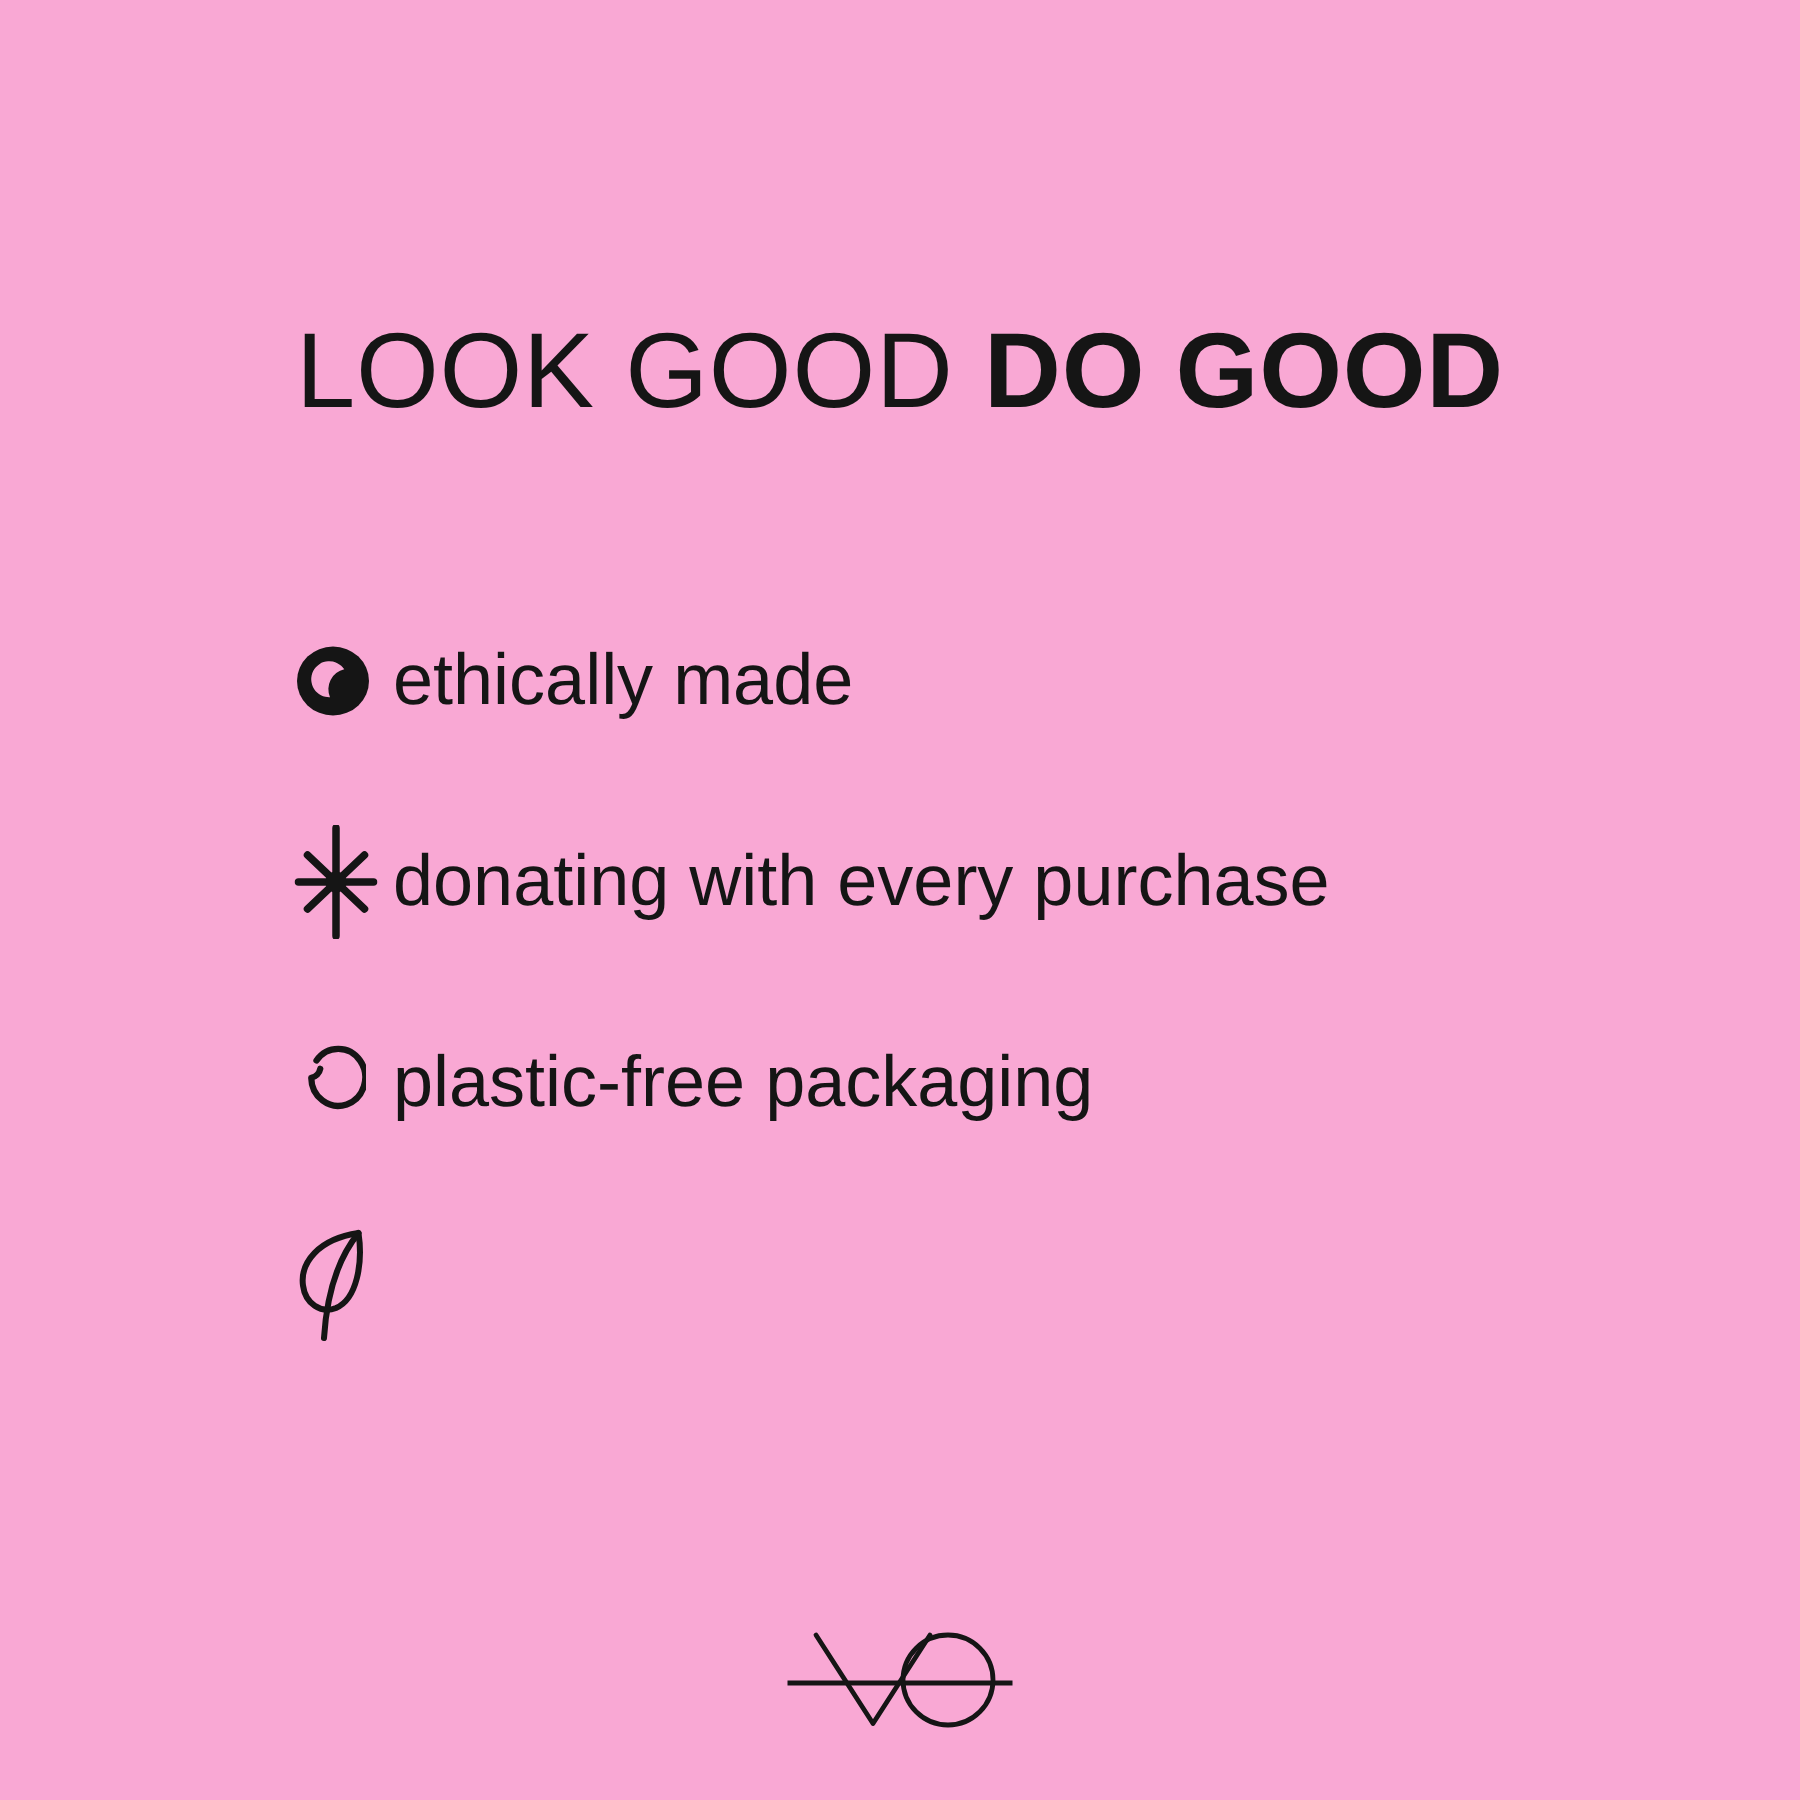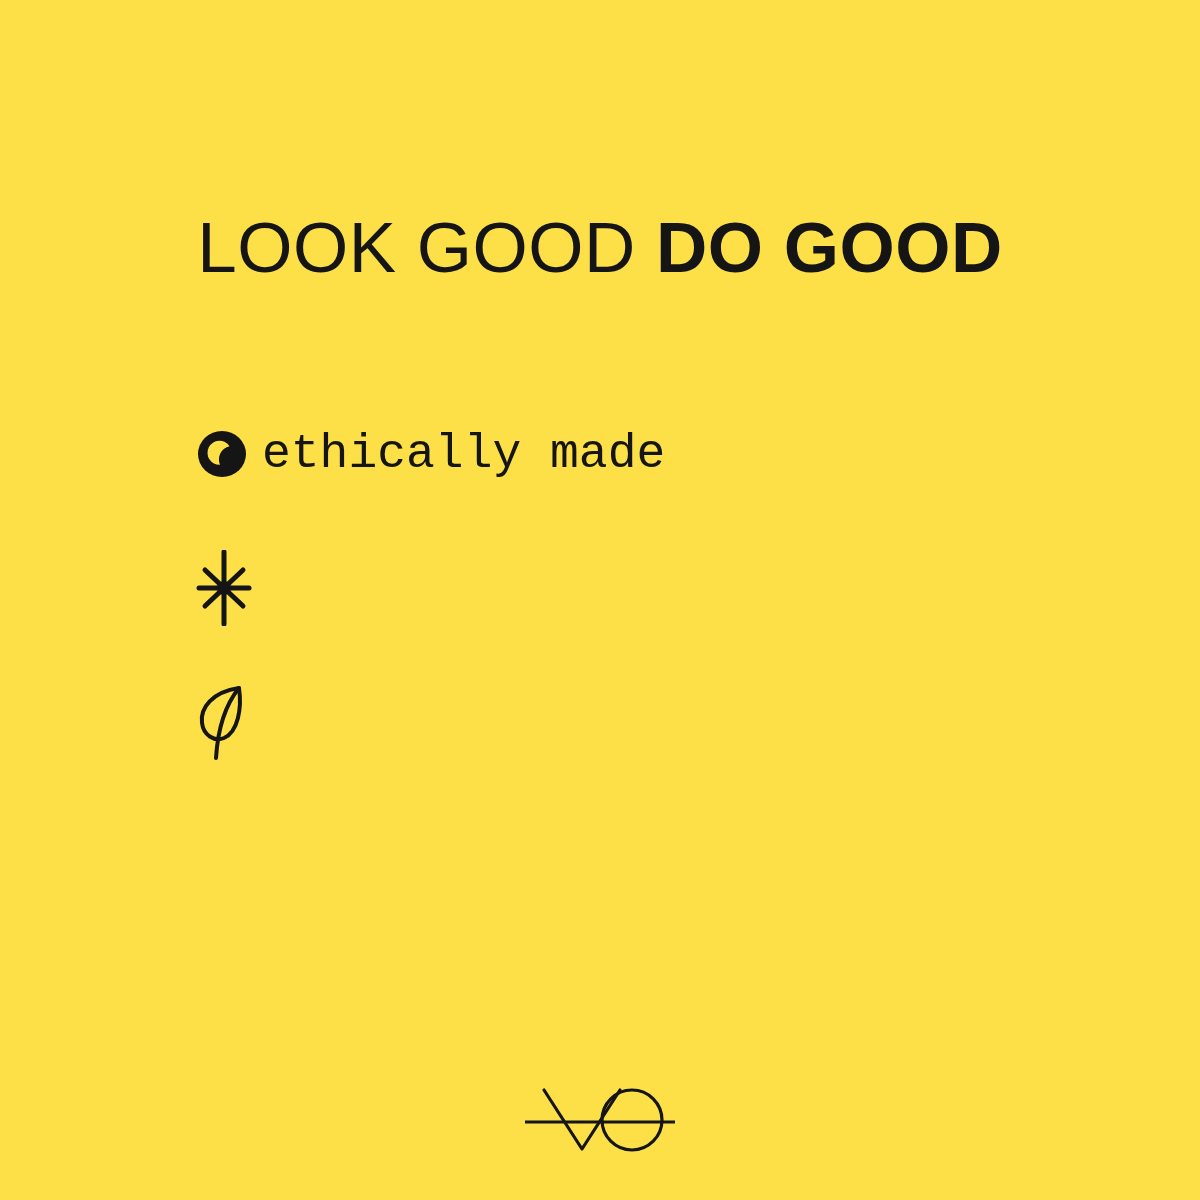--- a/index.html
+++ b/index.html
@@ -11,21 +11,21 @@
     height: 1200px;
     background: #f7f3e8;
     font-family: "Liberation Sans", sans-serif;
     overflow: hidden;
   }
 
   .poster {
     position: relative;
     width: 1200px;
     height: 1200px;
-    background: #fde047;
+    background: #f9a8d4;
     box-sizing: border-box;
   }
 
   
   .heading {
     position: absolute;
     top: 212px;
     left: 0;
     width: 1200px;
     text-align: center;
@@ -62,21 +62,21 @@
     width: 66px;
     min-width: 66px;
     height: 92px;
     display: flex;
     align-items: center;
     justify-content: flex-start;
   }
   .icon-cell svg { display: block; }
 
   .feature-label {
-    font-family: Liberation Mono, monospace;
+    font-family: Liberation Sans, sans-serif;
     font-size: 48px;
     font-weight: 400;
     color: #151515;
     line-height: 1;
     letter-spacing: 0px;
     white-space: nowrap;
     text-align: center;
   }
 
   
@@ -121,22 +121,31 @@
         <svg width="56" height="76" viewBox="0 0 56 76" aria-hidden="true">
           <g stroke="#151515" stroke-linecap="round" fill="none">
             <line x1="28" y1="2" x2="28" y2="74" stroke-width="5"></line>
             <line x1="3" y1="38" x2="53" y2="38" stroke-width="5"></line>
             <line x1="9" y1="20" x2="47" y2="56" stroke-width="5"></line>
             <line x1="47" y1="20" x2="9" y2="56" stroke-width="5"></line>
           </g>
           <circle cx="28" cy="38" r="7" fill="#151515"></circle>
         </svg>
       </span>
+      <span class="feature-label">donating with every purchase</span>
     </div>
 
+    <div class="feature-row">
+      <span class="icon-cell">
+        <svg width="48" height="52" viewBox="0 0 48 52" aria-hidden="true">
+          <path d="M15 11 A18 19 0 1 1 11.5 22.5 L11.5 22.5 A7.5 7.5 0 0 0 17.5 16.5" fill="none" stroke="#151515" stroke-width="4.2" stroke-linecap="round" stroke-linejoin="round"></path>
+        </svg>
+      </span>
+      <span class="feature-label">plastic-free packaging</span>
+    </div>
 
     <div class="feature-row">
       <span class="icon-cell">
         <svg width="52" height="80" viewBox="0 0 52 80" aria-hidden="true">
           <path d="M43 6 C16 10 4 26 6 41 C7.5 53 18 60 28 56 C42 50 46 26 43 6 Z" fill="none" stroke="#151515" stroke-width="4" stroke-linecap="round" stroke-linejoin="round"></path>
           <path d="M43 6 C30 22 22 44 20 76" fill="none" stroke="#151515" stroke-width="4" stroke-linecap="round"></path>
         </svg>
       </span>
     </div>
 

